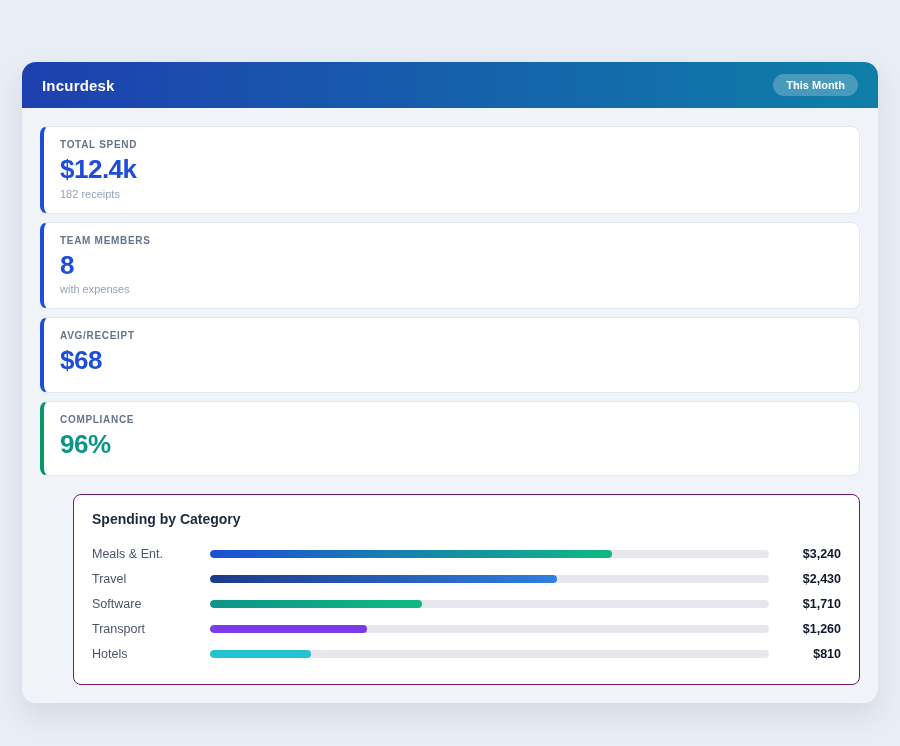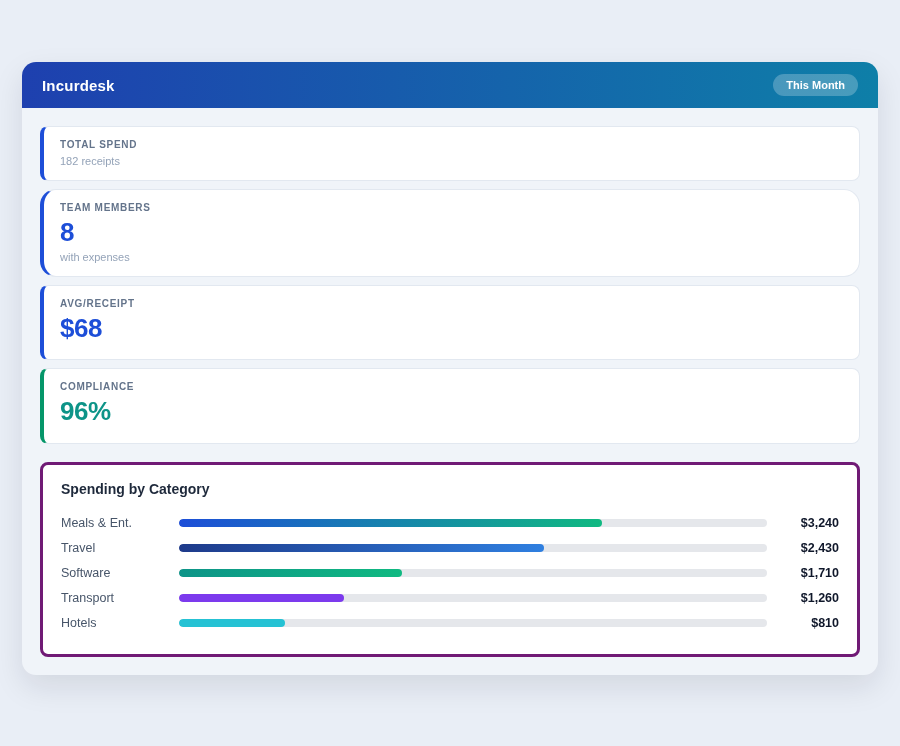--- a/index.html
+++ b/index.html
@@ -72,24 +72,25 @@
     letter-spacing: -0.5px;
     line-height: 1.1;
   }
   .stat-sub {
     font-size: 11px;
     color: #94a3b8;
     margin-top: 4px;
   }
   .chart-card {
     background: #ffffff;
-    border: 3px solid #701a75;
+    border: 1px solid #701a75;
     border-radius: 8px;
     padding: 16px 18px 18px 18px;
     margin-top: 18px;
+    margin-left: 33px;
   }
   .chart-title {
     font-size: 14px;
     font-weight: 700;
     color: #1e293b;
     margin-bottom: 14px;
   }
   .chart-row {
     display: flex;
     align-items: center;
@@ -128,24 +129,25 @@
 
     <div class="app-header" style="background: linear-gradient(90deg, rgb(30, 64, 175) 0%, rgb(14, 127, 168) 100%);">
       <span class="app-title">Incurdesk</span>
       <span class="badge">This Month</span>
     </div>
 
     <div class="body-area">
 
       <div class="stat-card" style="border-left-color: rgb(29, 78, 216);">
         <div class="stat-label">TOTAL SPEND</div>
+        <div class="stat-value" style="color: rgb(29, 78, 216);">$12.4k</div>
         <div class="stat-sub">182 receipts</div>
       </div>
 
-      <div class="stat-card" style="border-left-color: rgb(29, 78, 216); border-radius: 16px;">
+      <div class="stat-card" style="border-left-color: rgb(29, 78, 216);">
         <div class="stat-label">TEAM MEMBERS</div>
         <div class="stat-value" style="color: rgb(29, 78, 216);">8</div>
         <div class="stat-sub">with expenses</div>
       </div>
 
       <div class="stat-card" style="border-left-color: rgb(29, 78, 216);">
         <div class="stat-label">AVG/RECEIPT</div>
         <div class="stat-value" style="color: rgb(29, 78, 216);">$68</div>
         <div class="stat-sub"></div>
       </div>

